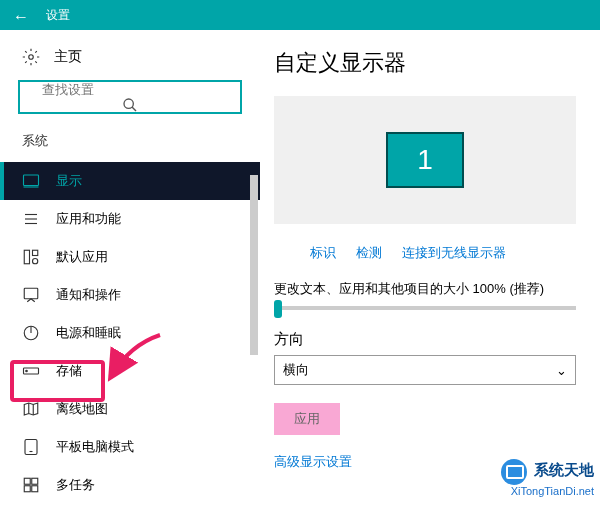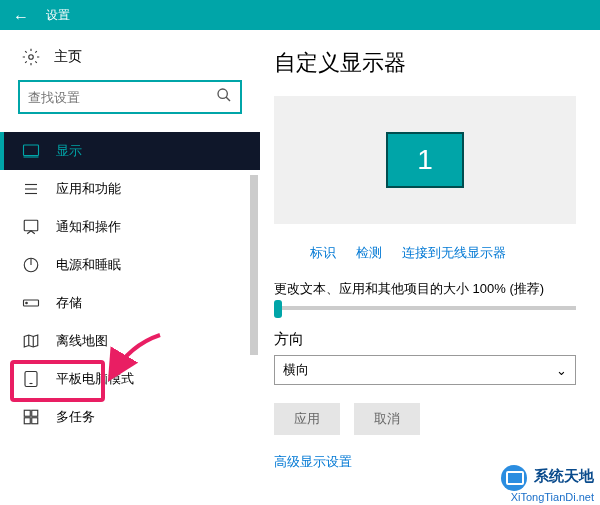--- a/index.html
+++ b/index.html
@@ -9,21 +9,21 @@
 .back-btn { width: 42px; height: 30px; display: flex; align-items: center; justify-content: center; color: #fff; font-size: 16px; }
 .title-text { color: #fff; font-size: 12px; margin-left: 4px; }
 
 .content { display: flex; height: calc(100% - 30px); }
 
 .sidebar { width: 260px; padding: 14px 0 13px 0; position: relative; }
 .home-row { display: flex; align-items: center; padding: 4px 22px 14px 22px; gap: 14px; }
 .home-row .icon { width: 18px; height: 18px; display: flex; align-items: center; justify-content: center; color: #333; }
 .home-row .label { font-size: 14px; color: #000; }
 
-.search-box { margin: 0 18px 18px 18px; border: 2px solid #00a5a8; height: 34px; display: flex; align-items: center; padding: 0 8px; }
+.search-box { margin: 0 18px 18px 18px; border: 2px solid #00a5a8; height: 34px; display: flex; align-items: center; padding: 0 8px; flex-direction: column; }
 .search-box input { border: none; outline: none; flex: 1; font-size: 13px; color: #666; background: transparent; }
 .search-box .icon { color: #555; }
 
 .section-label { font-size: 13px; color: #333; padding: 0 22px 12px 22px; }
 
 .nav-list { list-style: none; }
 .nav-item { display: flex; align-items: center; padding: 10px 22px; gap: 16px; font-size: 13px; color: #000; position: relative; cursor: pointer; }
 .nav-item .icon { width: 18px; height: 18px; display: flex; align-items: center; justify-content: center; color: #333; }
 .nav-item.active { background: #0f172a; }
 .nav-item.active::before { content: ""; position: absolute; left: 0; top: 0; bottom: 0; width: 4px; background: #00a5a8; }
@@ -47,25 +47,25 @@
 
 .scale-label { font-size: 13px; margin-bottom: 8px; }
 .slider { height: 4px; background: #ccc; position: relative; margin-bottom: 20px; }
 .slider-fill { position: absolute; left: 0; top: 0; bottom: 0; width: 0%; background: #00a5a8; }
 .slider-thumb { position: absolute; left: 0; top: -6px; width: 8px; height: 18px; background: #00a5a8; border-radius: 3px; }
 
 .orientation-label { font-size: 15px; margin-bottom: 6px; }
 .dropdown { border: 1px solid #999; height: 30px; display: flex; align-items: center; justify-content: space-between; padding: 0 8px; font-size: 13px; margin-bottom: 18px; gap: 40px; }
 
 .btn-row { display: flex; gap: 14px; margin-bottom: 18px; }
-.btn { background: #e5e5e5; border: none; padding: 7px 20px; font-size: 13px; color: #666; }
+.btn { background: #f9a8d4; border: none; padding: 7px 20px; font-size: 13px; color: #666; }
 
 .adv-link { color: #0078d4; font-size: 13px; cursor: pointer; }
 
-.watermark { position: absolute; right: 6px; bottom: 2px; font-size: 10px; text-align: right; }
+.watermark { position: absolute; right: 6px; bottom: 8px; font-size: 10px; text-align: right; }
 .watermark .wm-title { font-weight: bold; color: #0a4b8c; font-size: 15px; }
 .watermark .wm-url { color: #1a6fc9; font-size: 11px; text-align: right; }
 .watermark-icon { display:inline-block; width:26px; height:26px; background:#2b8de0; border-radius:50%; vertical-align:middle; margin-right:4px; position:relative; }
 .watermark-icon::after { content:""; position:absolute; left:5px; top:6px; width:14px; height:10px; border:2px solid #fff; border-radius:2px; }
 </style>
 </head>
 <body>
 
 <div class="titlebar">
   <div class="back-btn">
@@ -90,40 +90,51 @@
     <div class="search-box">
       <input type="text" placeholder="查找设置" style="">
       <span class="icon">
         <svg width="16" height="16" viewBox="0 0 24 24" fill="none" stroke="currentColor" stroke-width="2">
             <circle cx="10" cy="10" r="7"></circle>
             <line x1="21" y1="21" x2="15" y2="15"></line>
           </svg>
       </span>
     </div>
 
+    <div class="section-label">系统</div>
 
     <ul class="nav-list">
       <li class="nav-item active">
         <span class="icon">
             <svg width="18" height="18" viewBox="0 0 24 24" fill="none" stroke="currentColor" stroke-width="1.5">
               <rect x="2" y="4" width="20" height="14" rx="1"></rect>
               <line x1="2" y1="20" x2="22" y2="20"></line>
             </svg>
           </span>
         <span class="label">显示</span>
       </li>
       <li class="nav-item">
         <span class="icon">
             <svg width="18" height="18" viewBox="0 0 24 24" fill="none" stroke="currentColor" stroke-width="1.5">
               <line x1="4" y1="6" x2="20" y2="6"></line>
               <line x1="4" y1="12" x2="20" y2="12"></line>
               <line x1="4" y1="18" x2="20" y2="18"></line>
             </svg>
           </span>
         <span class="label">应用和功能</span>
+      </li>
+      <li class="nav-item">
+        <span class="icon">
+            <svg width="18" height="18" viewBox="0 0 24 24" fill="none" stroke="currentColor" stroke-width="1.5">
+              <rect x="3" y="3" width="7" height="18"></rect>
+              <rect x="14" y="3" width="7" height="7"></rect>
+              <circle cx="17.5" cy="17.5" r="3.5"></circle>
+            </svg>
+          </span>
+        <span class="label">默认应用</span>
       </li>
       <li class="nav-item">
         <span class="icon">
             <svg width="18" height="18" viewBox="0 0 24 24" fill="none" stroke="currentColor" stroke-width="1.5">
               <rect x="3" y="3" width="18" height="14" rx="1"></rect>
               <path d="M7 21l5-4 5 4"></path>
             </svg>
           </span>
         <span class="label">通知和操作</span>
       </li>
@@ -218,21 +229,20 @@
     </div>
 
     <div class="orientation-label">方向</div>
     <div class="dropdown">
       <span>横向</span>
       <span>⌄</span>
     </div>
 
     <div class="btn-row">
       <button class="btn">应用</button>
-      <button class="btn">取消</button>
     </div>
 
     <div class="adv-link">高级显示设置</div>
   </div>
 </div>
 
 <div class="watermark">
   <span class="watermark-icon"></span>
   <span class="wm-title">系统天地</span><br>
   <span class="wm-url">XiTongTianDi.net</span>

